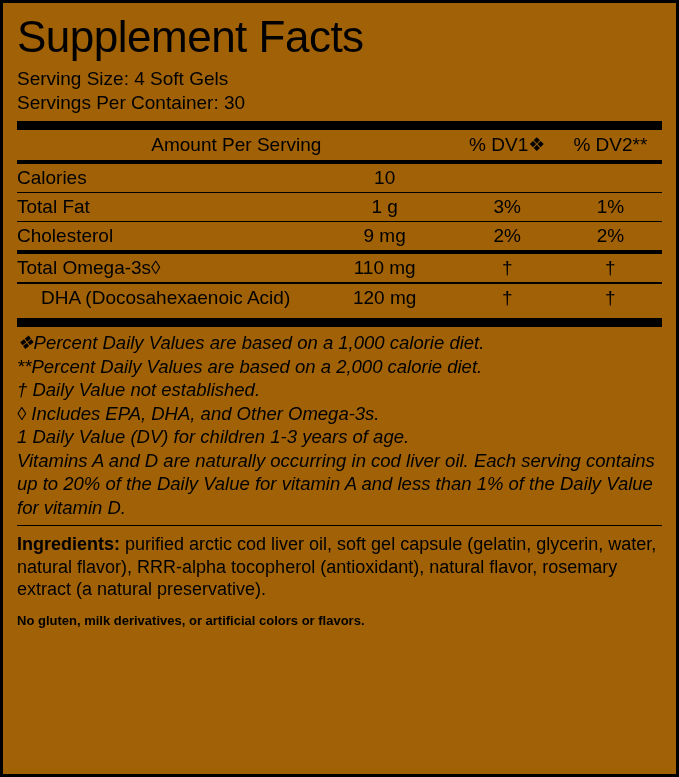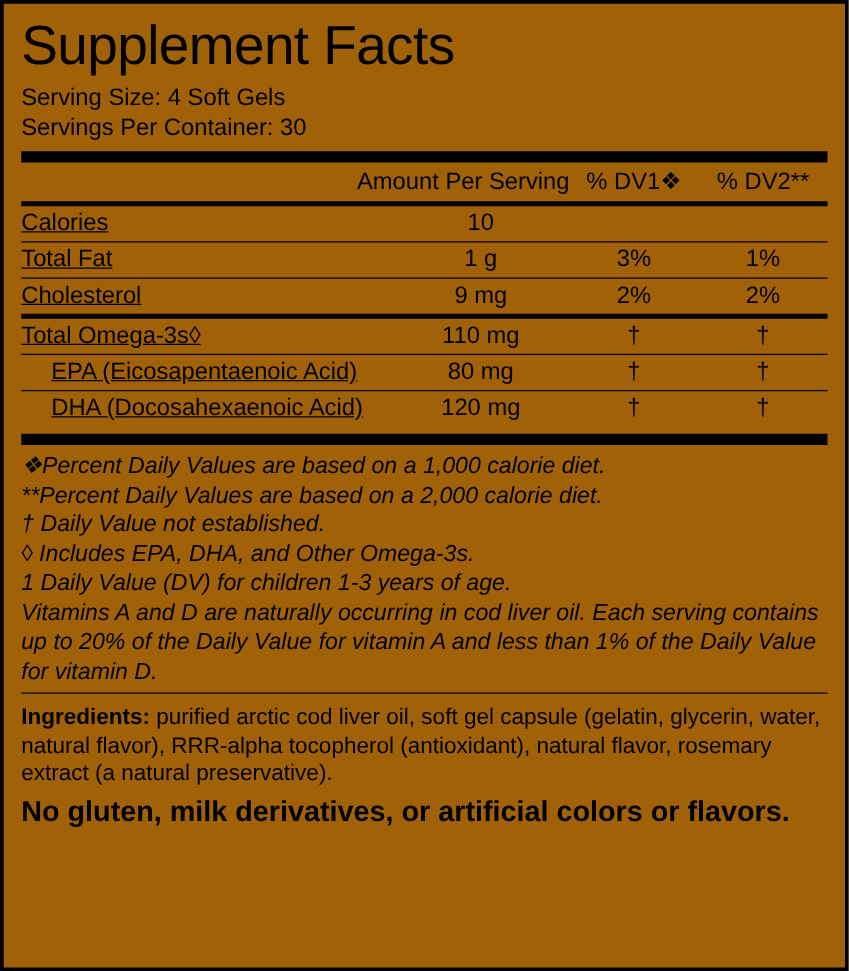--- a/index.html
+++ b/index.html
@@ -45,29 +45,29 @@
   table.facts {
     width: 100%;
     border-collapse: collapse;
     font-size: 19px;
   }
   table.facts td {
     padding: 3px 0 3px 0;
     vertical-align: bottom;
     white-space: nowrap;
   }
-  td.nm { text-align: left; width: 46%; text-decoration: underline; }
+  td.nm { text-align: left; width: 46%; }
   td.amt { text-align: center; width: 22%; padding-right: 26px; }
   td.dv1 { text-align: center; width: 16%; }
   td.dv2 { text-align: center; width: 16%; }
   tr.hdr td {
     font-size: 19px;
     padding-bottom: 4px;
   }
-  tr.hdr td.hdrname { text-align: right; }
+  tr.hdr td.hdrname { text-align: center; }
   tr.hdr td.hdr1, tr.hdr td.hdr2 { text-align: center; }
   tr.sep td {
     padding: 0;
     height: 1px;
   }
   .sepline {
     height: 1px;
     background: #000000;
     width: 100%;
   }
@@ -82,21 +82,21 @@
   .fn-para {
     margin-top: 1px;
   }
   .ingredients {
     font-size: 18px;
     line-height: 22.5px;
     padding-top: 7px;
   }
   .ingredients b { font-weight: bold; }
   .allergen {
-    font-size: 23px;
+    font-size: 13px;
     line-height: 23px;
     font-weight: bold;
     padding-top: 8px;
   }
 </style>
 </head>
 <body>
 
 <div id="panel">
 
@@ -161,26 +161,20 @@
       <td class="amt">110 mg</td>
       <td class="dv1">†</td>
       <td class="dv2">†</td>
     </tr>
     <tr class="sep">
           <td colspan="4">
             <div class="sepline"></div>
           </td>
         </tr>
 
-    <tr>
-      <td class="nm indent">EPA (Eicosapentaenoic Acid)</td>
-      <td class="amt">80 mg</td>
-      <td class="dv1">†</td>
-      <td class="dv2">†</td>
-    </tr>
     <tr class="sep">
           <td colspan="4">
             <div class="sepline"></div>
           </td>
         </tr>
 
     <tr>
       <td class="nm indent">DHA (Docosahexaenoic Acid)</td>
       <td class="amt">120 mg</td>
       <td class="dv1">†</td>

